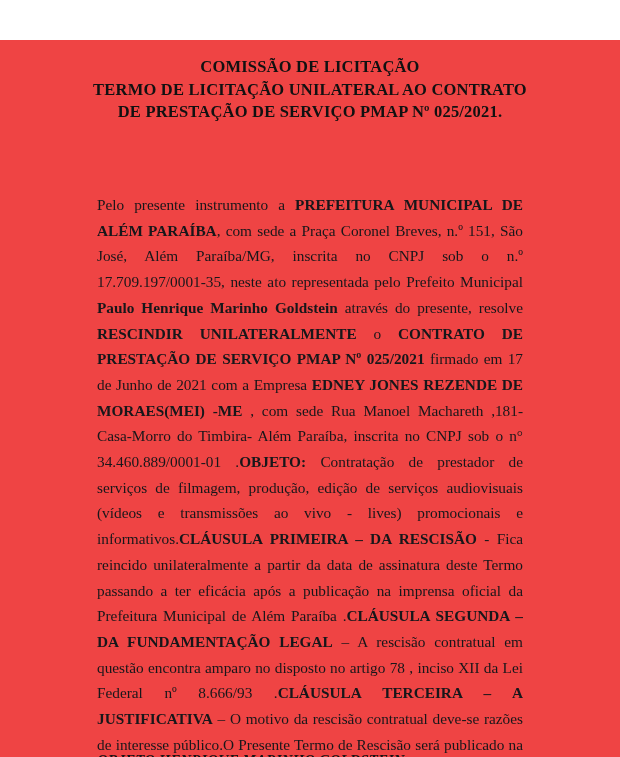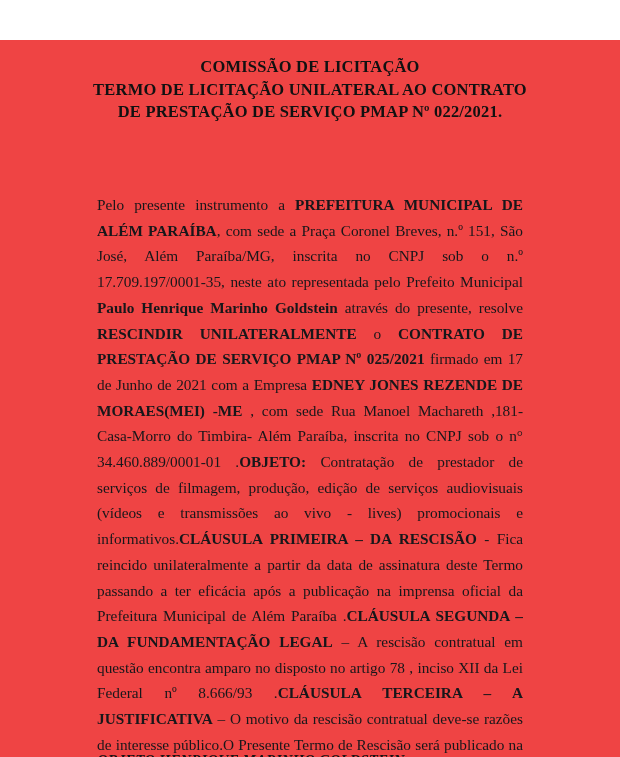--- a/index.html
+++ b/index.html
@@ -70,21 +70,21 @@
   }
 </style>
 </head>
 <body>
 
 <div class="page">
 
   <div class="title-block">
     <div class="title-line">COMISSÃO DE LICITAÇÃO</div>
     <div class="title-line">TERMO DE LICITAÇÃO UNILATERAL AO CONTRATO</div>
-    <div class="title-line">DE PRESTAÇÃO DE SERVIÇO PMAP Nº 022/2021.</div>
+    <div class="title-line">DE PRESTAÇÃO DE SERVIÇO PMAP Nº 025/2021.</div>
   </div>
 
   <div class="body-block" id="body-block"><span>Pelo presente instrumento a </span><b>PREFEITURA MUNICIPAL DE ALÉM PARAÍBA</b><span>, com sede a Praça Coronel Breves, n.º 151, São José, Além Paraíba/MG, inscrita no CNPJ sob o n.º 17.709.197/0001-35, neste ato representada pelo Prefeito Municipal </span><b>Paulo Henrique Marinho Goldstein</b><span> através do presente, resolve </span><b>RESCINDIR UNILATERALMENTE</b><span> o </span><b>CONTRATO DE PRESTAÇÃO DE SERVIÇO PMAP Nº 025/2021</b><span> firmado em 17 de Junho de 2021 com a Empresa </span><b>EDNEY JONES REZENDE DE MORAES(MEI) -ME</b><span> , com sede Rua Manoel Machareth ,181-Casa-Morro do Timbira- Além Paraíba, inscrita no CNPJ sob o n° 34.460.889/0001-01 .</span><b>OBJETO:</b><span> Contratação de prestador de serviços de filmagem, produção, edição de serviços audiovisuais (vídeos e transmissões ao vivo - lives) promocionais e informativos.</span><b>CLÁUSULA PRIMEIRA – DA RESCISÃO</b><span> - Fica reincido unilateralmente a partir da data de assinatura deste Termo passando a ter eficácia após a publicação na imprensa oficial da Prefeitura Municipal de Além Paraíba .</span><b>CLÁUSULA SEGUNDA – DA FUNDAMENTAÇÃO LEGAL</b><span> – A rescisão contratual em questão encontra amparo no disposto no artigo 78 , inciso XII da Lei Federal nº 8.666/93 .</span><b>CLÁUSULA TERCEIRA – A JUSTIFICATIVA</b><span> – O motivo da rescisão contratual deve-se razões de interesse público.O Presente Termo de Rescisão será publicado na forma resumida, através de Extrato por afixação na sede da Prefeitura Municipal de Além Paraíba, nos termos do art. 123 da Lei orgânica Municipal e no Diário Oficial dos Municípios Mineiros no endereço eletrônico www.diariomunicipal.com.br/amm-mg conforme Decreto Municipal 4.967 de 07 de janeiro de 2015.E para constar, firmo o presente para os fins e efeitos legais.Além Paraíba, 07 de fevereiro de 2025.</span></div>
 
   <div class="sig-block">
     <div class="sig-name">OBJETO HENRIQUE MARINHO GOLDSTEIN -</div>
     <div class="sig-role">Prefeito Presente</div>
   </div>
 
 </div>

